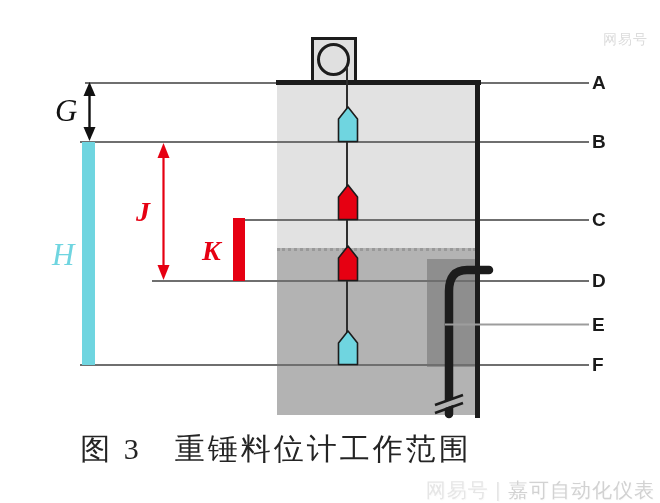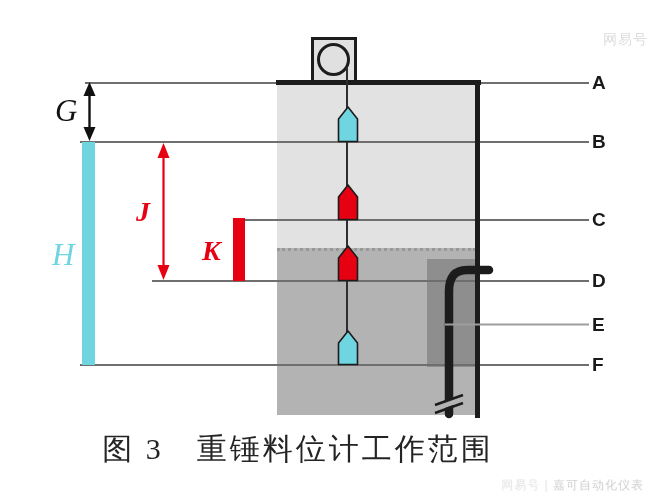--- a/index.html
+++ b/index.html
@@ -31,23 +31,23 @@
   #h-bar{left:82px;top:142px;width:13px;height:223px;}
   #k-bar{left:233px;top:218px;width:12px;height:63px;}
   
   .ref-label{color:#1a1a1a;font-weight:bold;font-size:19px;transform:translateY(-54%);line-height:1;}
   .dim-label{font-family:"Liberation Serif",serif;font-style:italic;line-height:1;}
   #label-g{left:55px;top:95px;font-size:31px;color:#111;}
   #label-h{left:52px;top:239px;font-size:31px;}
   #label-j{left:136px;top:198px;font-size:28px;font-weight:bold;}
   #label-k{left:202px;top:237px;font-size:28px;font-weight:bold;}
   #caption{left:0;top:429px;width:552px;text-align:center;
-    font-family:"Liberation Serif",serif;font-size:30px;color:#242424;letter-spacing:3px;padding-left:22px;}
+    font-family:"Liberation Serif",serif;font-size:30px;color:#242424;letter-spacing:3px;}
   #wm-top{right:12px;top:31px;font-size:14px;color:#dcdcdc;letter-spacing:1px;}
-  #wm-bottom{right:16px;top:477px;font-size:12px;letter-spacing:1px;
+  #wm-bottom{right:5px;top:477px;font-size:20px;letter-spacing:1px;
     text-shadow:1px 1px 0 #fbfbfb;}
   #wm-bottom .site{color:#e6e6e6;}
   #wm-bottom .author{color:#d2d2d2;}
   svg{position:absolute;left:0;top:0;}
 </style>
 </head>
 <body>
 
 <div id="stage">
 

